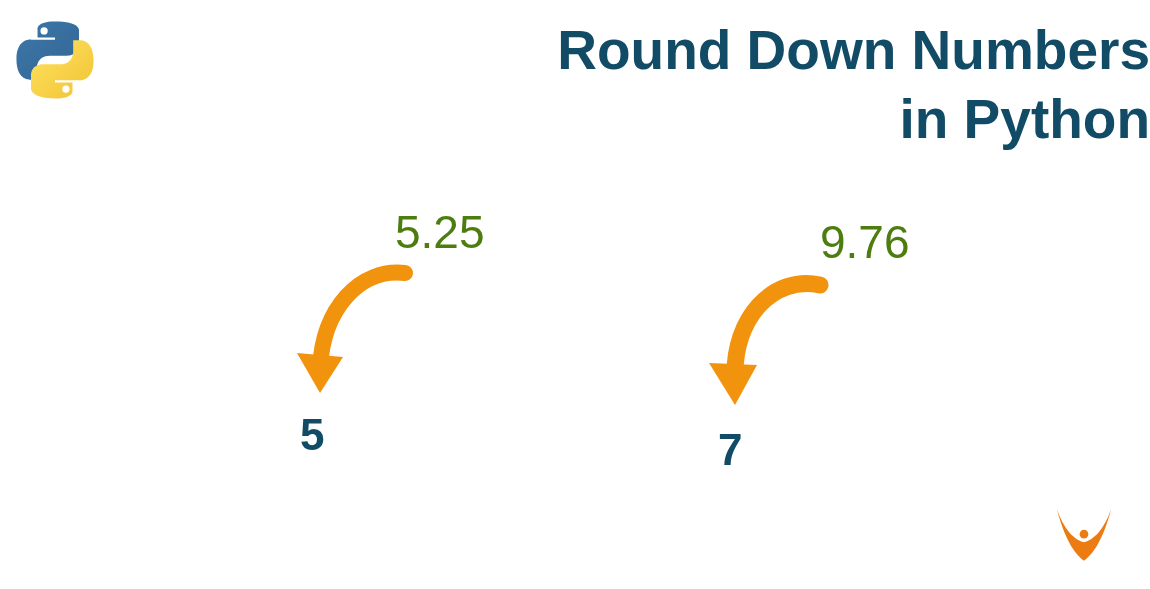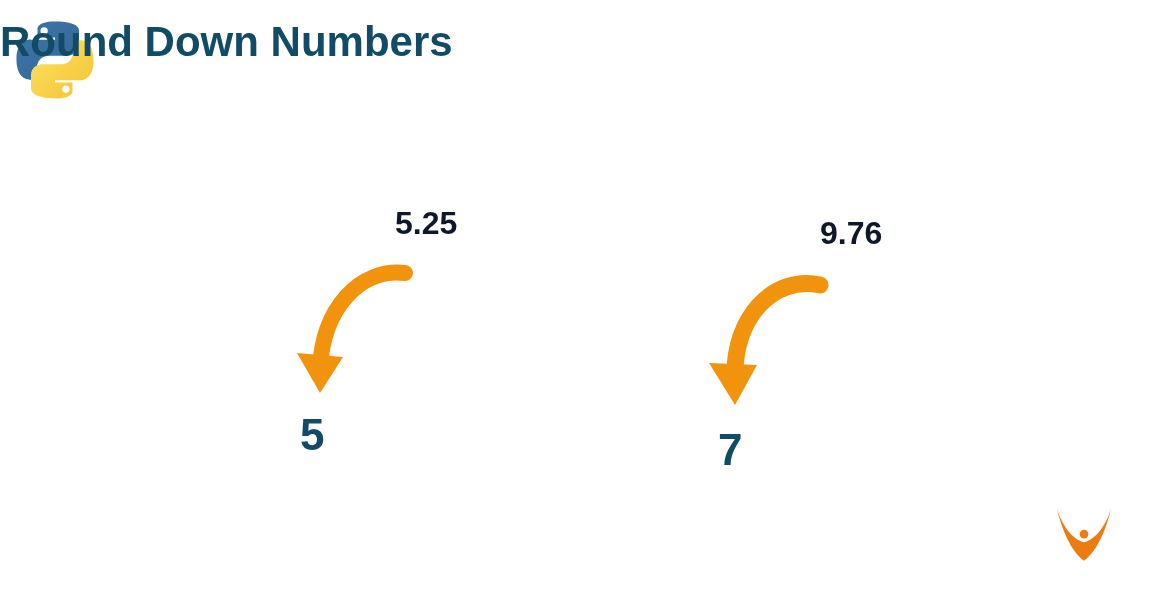--- a/index.html
+++ b/index.html
@@ -16,35 +16,35 @@
     top: 20px;
     left: 15px;
     width: 80px;
     height: 80px;
   }
   .title {
     position: absolute;
     top: 16px;
     left: 0;
     right: 0;
-    text-align: left;
-    font-size: 42px;
+    text-align: right;
+    font-size: 55px;
     font-weight: 800;
     color: #124b66;
     line-height: 1.25;
   }
   .example {
     position: absolute;
   }
   .example-1 { left: 300px; top: 205px; }
   .example-2 { left: 700px; top: 215px; }
   .num-input {
-    font-size: 32px;
-    font-weight: 700;
-    color: #0f172a;
+    font-size: 46px;
+    font-weight: 400;
+    color: #4d7c0f;
     position: absolute;
   }
   .num-output {
     font-size: 44px;
     font-weight: 800;
     color: #124b66;
     position: absolute;
   }
   .example-1 .num-input  { left: 95px; top: 0; }
   .example-1 .num-output { left: 0;    top: 205px; }
@@ -80,20 +80,21 @@
           <stop offset="1" stop-color="#f1c232"></stop>
       </linearGradient>
     </defs>
     <path fill="url(#pyblue)" d="M54 2c-24 0-23 10-23 10v12h24v3H22S2 25 2 54c0 29 18 28 18 28h10V67s-1-18 18-18h23s17 1 17-16V14S90 2 54 2zM40 10a5 5 0 1 1 0 10 5 5 0 0 1 0-10z"></path>
     <path fill="url(#pyyellow)" d="M56 108c24 0 23-10 23-10V86H55v-3h33s20 2 20-27-18-28-18-28H80v15s1 18-18 18H39s-17-1-17 16v17s-2 14 34 14zm14-8a5 5 0 1 1 0-10 5 5 0 0 1 0 10z"></path>
   </svg>
 </div>
 
 <h1 class="title">
   <span>Round Down Numbers</span><br>
+  <span>in Python</span>
 </h1>
 
 <div class="example example-1">
   <div class="num-input">5.25</div>
   <div class="arrow">
     <svg viewBox="0 0 150 150">
       <path d="M120 20 C 75 15, 38 55, 35 115" stroke="#f2930d" stroke-width="16" fill="none" stroke-linecap="round"></path>
       <polygon points="35,140 12,100 58,104" fill="#f2930d"></polygon>
     </svg>
   </div>

